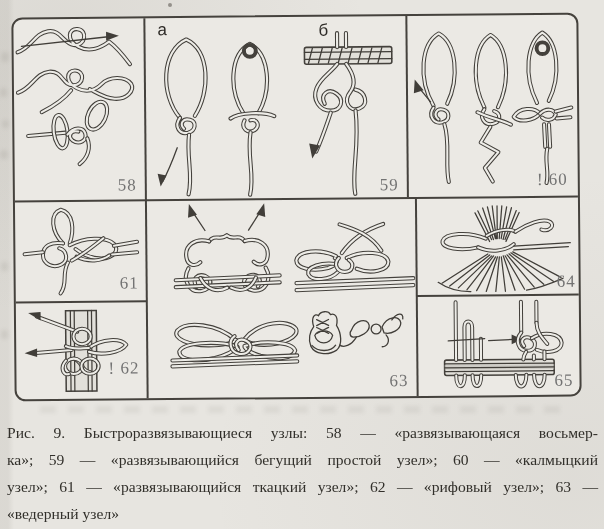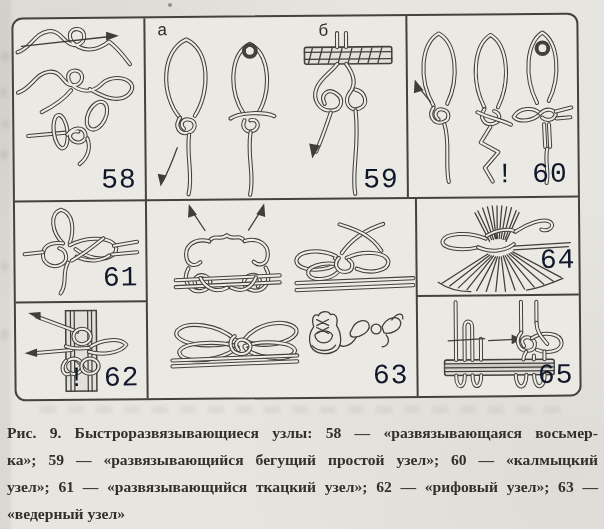--- a/index.html
+++ b/index.html
@@ -15,30 +15,30 @@
   .figure-box{
     position:absolute;left:13px;top:15px;width:563px;height:380px;
     border:2px solid #45423d;border-radius:11px;
     background:#ebe9e4;
     transform:rotate(-0.5deg);
   }
   .vline,.hline{position:absolute;background:#45423d;}
   .cell{position:absolute;}
   .cell svg{position:absolute;left:0;top:0;}
   .panel-label{
-    position:absolute;font-family:Liberation Mono, monospace;
-    font-size:28px;color:#0f172a;letter-spacing:1px;
+    position:absolute;font-family:Liberation Serif, serif;
+    font-size:17px;color:#737373;letter-spacing:1px;
   }
   .sub-label{
     position:absolute;font-family:"Liberation Sans",sans-serif;
     font-size:17px;color:#2e2b27;
   }
   .caption{position:absolute;left:7px;top:419px;width:591px;color:#32302b;
     font-size:15.6px;line-height:27px;}
-  .cap-line{text-align:justify;text-align-last:justify;white-space:normal;font-weight:bold;}
+  .cap-line{text-align:justify;text-align-last:justify;white-space:normal;}
   .cap-line.last{text-align:left;text-align-last:auto;}
   
   .rope{fill:none;stroke:#44413c;stroke-width:4.2;stroke-linecap:round;stroke-linejoin:round;}
   .rope-core{fill:none;stroke:#edece7;stroke-width:2.1;stroke-linecap:round;stroke-linejoin:round;}
   .thin{fill:none;stroke:#413e39;stroke-width:1.3;stroke-linecap:round;}
   .dark{fill:#413e39;stroke:none;}
   .ring{fill:none;stroke:#44413c;stroke-width:4;}
   .rodfill{fill:#e2e0da;stroke:#44413c;stroke-width:1.6;}
   
   .speck{position:absolute;background:#55514b;border-radius:50%;opacity:.55;}
@@ -209,21 +209,21 @@
           <path class="rope-core" d="M50,45 C58,49 66,47 74,47"></path>
         <path class="rope" d="M58,58 C66,60 67,72 75,72"></path>
           <path class="rope-core" d="M58,58 C66,60 67,72 75,72"></path>
         <ellipse class="rope" cx="58" cy="66" rx="9" ry="8"></ellipse>
           <ellipse class="rope-core" cx="58" cy="66" rx="9" ry="8"></ellipse>
         <ellipse class="rope" cx="75" cy="66" rx="9" ry="8"></ellipse>
           <ellipse class="rope-core" cx="75" cy="66" rx="9" ry="8"></ellipse>
         <path class="rope" d="M50,60 C44,66 46,76 53,74"></path>
           <path class="rope-core" d="M50,60 C44,66 46,76 53,74"></path>
       </svg>
-      <div class="panel-label" style="right:7px;bottom:5px;">! 62</div>
+      <div class="panel-label" style="right:7px;bottom:20px;">! 62</div>
     </div>
 
     <div class="cell" style="left:132px;top:183px;width:268px;height:197px;">
       <svg width="268" height="197" viewBox="0 0 270 199">
         <path class="rope" d="M62,41 C68,33 74,41 80,35 C86,41 92,33 98,41"></path>
           <path class="rope-core" d="M62,41 C68,33 74,41 80,35 C86,41 92,33 98,41"></path>
         <path class="thin" d="M58,30 L45,10"></path>
           <path class="dark" d="M50,14 L42,3 L41,17 Z"></path>
         <path class="thin" d="M102,30 L115,10"></path>
           <path class="dark" d="M110,14 L118,3 L119,17 Z"></path>
@@ -286,21 +286,21 @@
         <path class="rope" d="M70,42 C52,34 28,36 25,44 C23,52 44,55 62,51"></path>
           <path class="rope-core" d="M70,42 C52,34 28,36 25,44 C23,52 44,55 62,51"></path>
         <path class="rope" d="M62,51 C75,57 91,55 99,48"></path>
           <path class="rope-core" d="M62,51 C75,57 91,55 99,48"></path>
         <path class="rope" d="M71,39 C81,33 95,31 101,35"></path>
           <path class="rope-core" d="M71,39 C81,33 95,31 101,35"></path>
         <path class="rope" d="M101,35 C113,27 129,21 137,25 C143,29 136,36 128,33"></path>
           <path class="rope-core" d="M101,35 C113,27 129,21 137,25 C143,29 136,36 128,33"></path>
         <path class="thin" d="M99,50 L158,47 M99,54 L156,51"></path>
       </svg>
-      <div class="panel-label" style="right:3px;bottom:18px;">64</div>
+      <div class="panel-label" style="right:3px;bottom:2px;">64</div>
     </div>
 
     <div class="cell" style="left:402px;top:281px;width:161px;height:99px;">
       <svg width="161" height="99" viewBox="0 0 165 103">
         <rect class="rodfill" x="26" y="66" width="114" height="16" rx="2"></rect>
         <rect x="26" y="71" width="114" height="5" fill="#bdbbb6" opacity="0.55"></rect>
         <path class="thin" d="M26,70 L140,70 M26,74 L140,74 M26,78 L140,78"></path>
         <path class="rope" d="M38,6 L38,66"></path>
           <path class="rope-core" d="M38,6 L38,66"></path>
         <path class="rope" d="M38,82 C38,97 47,97 47,82"></path>

